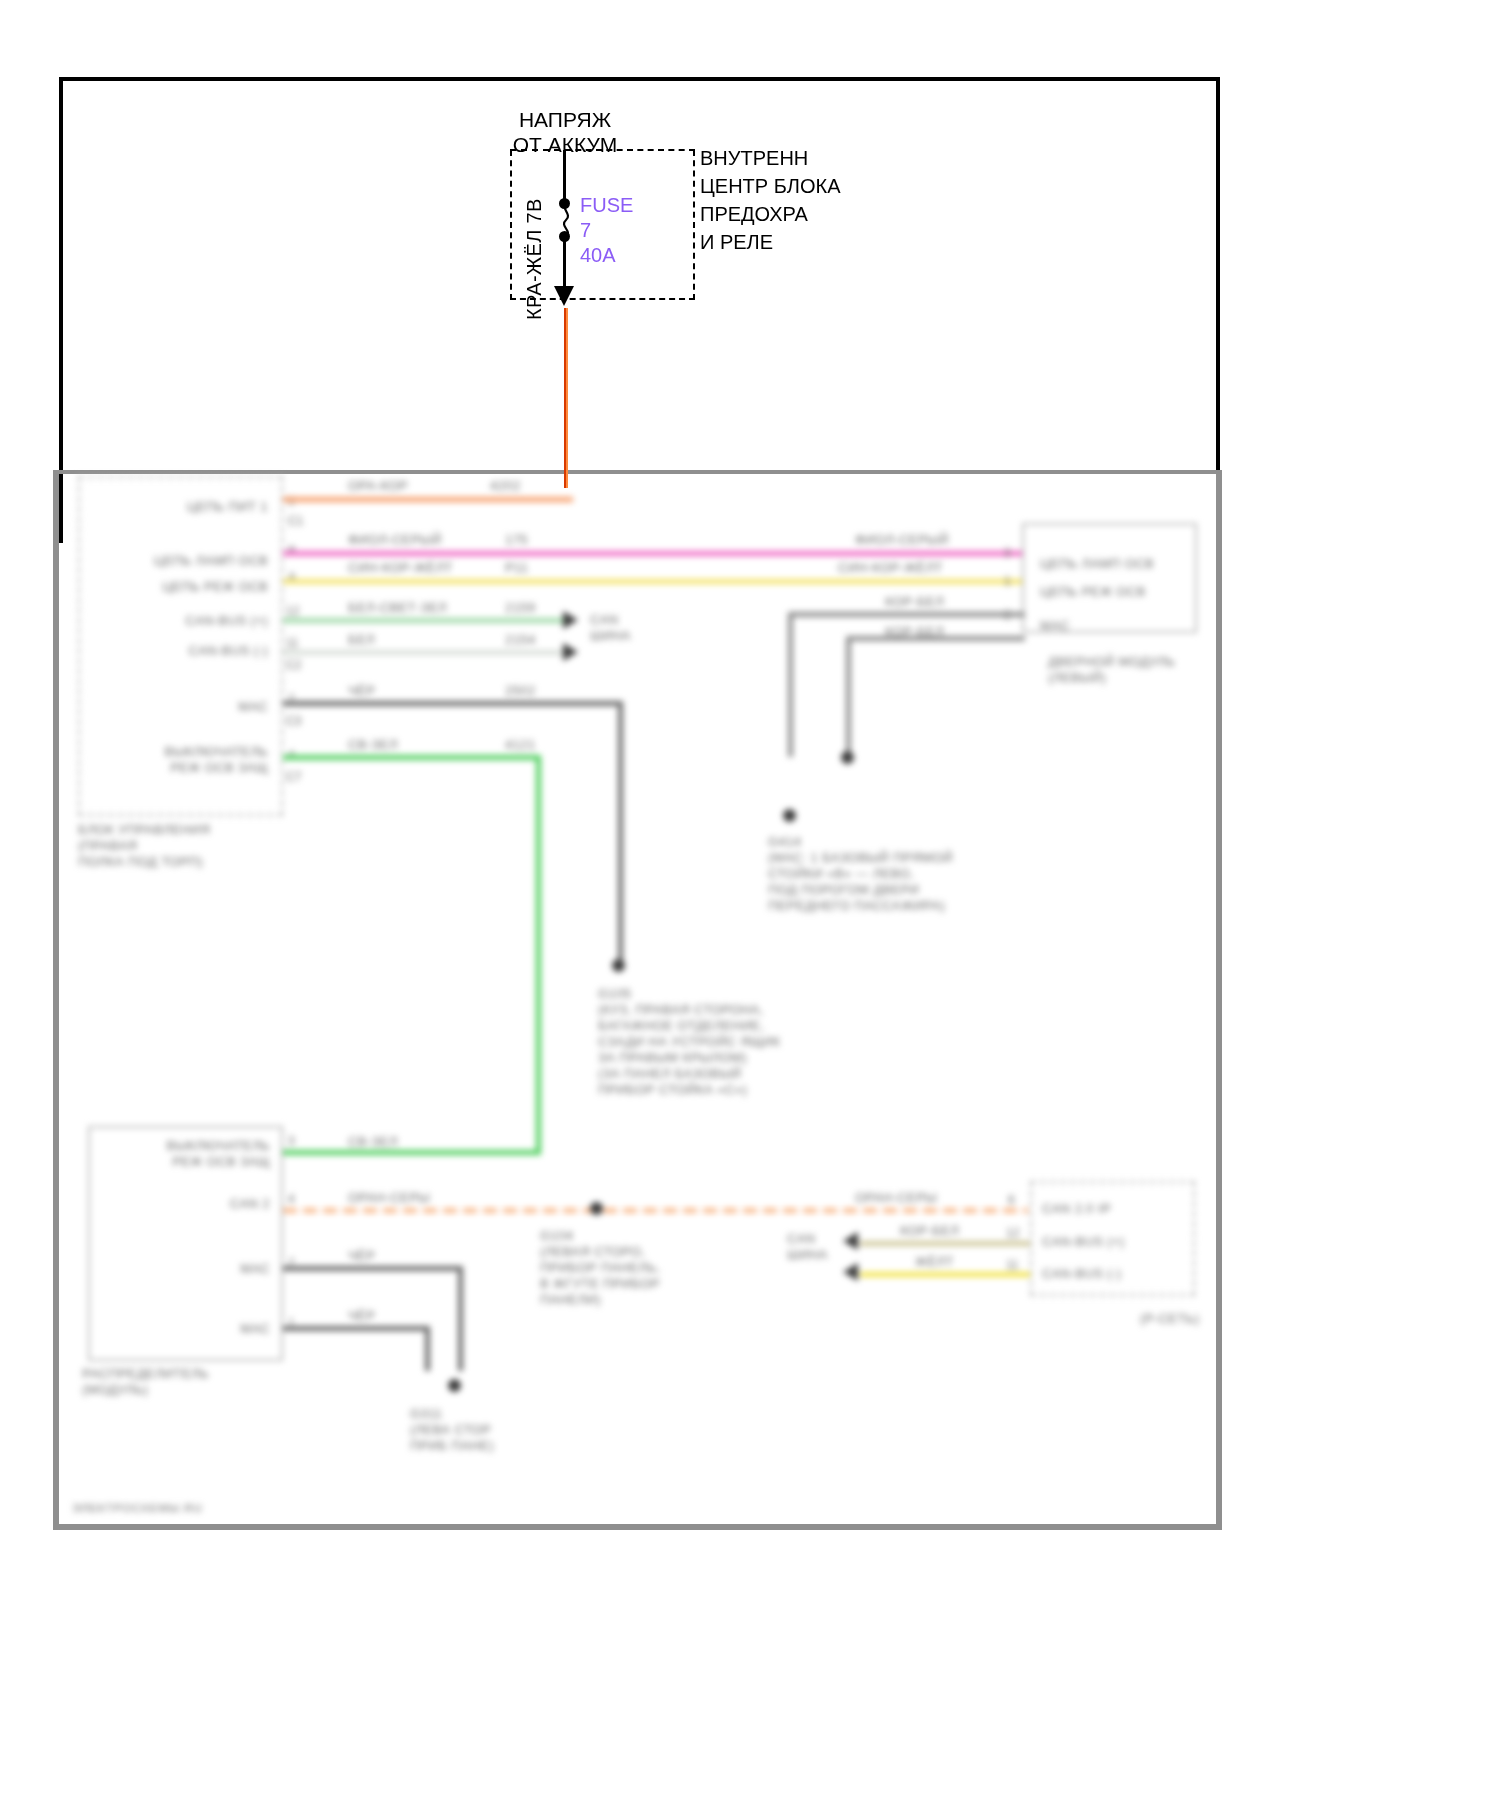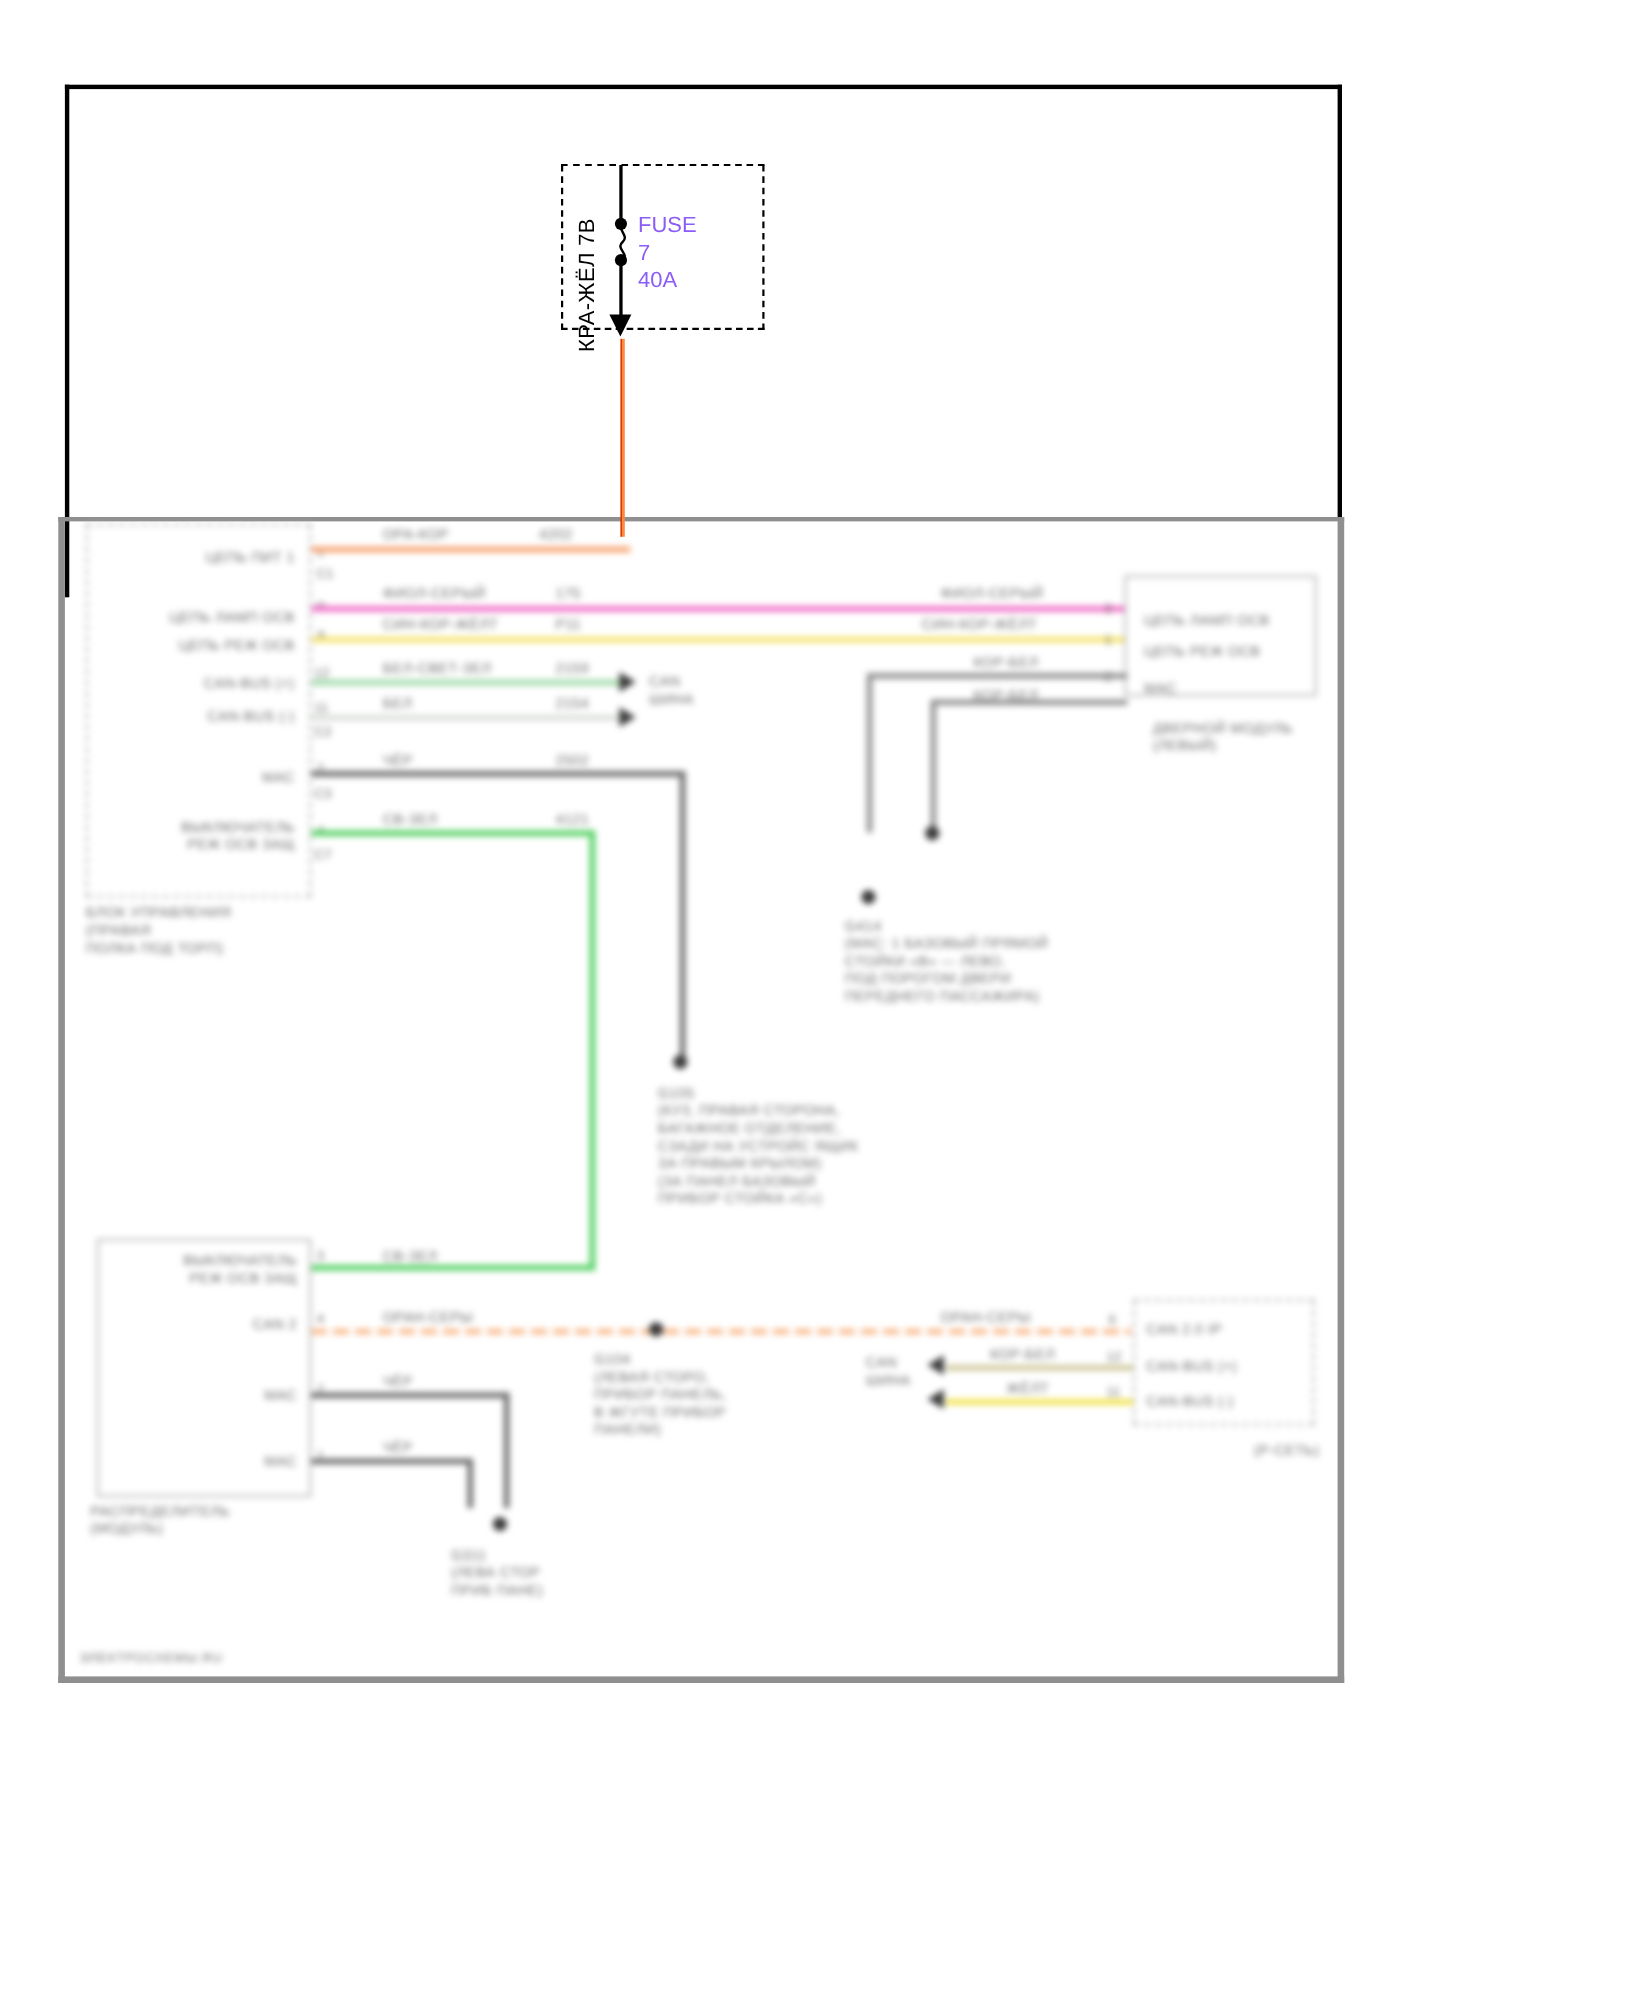--- a/index.html
+++ b/index.html
@@ -233,25 +233,31 @@
 <div id="page">
 
   <div class="frame-top"></div>
   <div class="frame-left-black"></div>
   <div class="frame-right-black"></div>
   <div class="frame-mid-gray"></div>
   <div class="frame-left-gray"></div>
   <div class="frame-right-gray"></div>
   <div class="frame-bottom-gray"></div>
 
+  <div class="batt-label">НАПРЯЖ
+ОТ АККУМ</div>
 
   <div class="fuse-box-top-l"></div>
   <div class="fuse-box-top-r"></div>
   <div class="fuse-box"></div>
 
+  <div class="box-label">ВНУТРЕНН
+ЦЕНТР БЛОКА
+ПРЕДОХРА
+И РЕЛЕ</div>
 
   <div class="batt-stem"></div>
   <div class="fuse-dot top"></div>
   <div class="fuse-dot bot"></div>
   <svg class="fuse-squig" viewBox="0 0 16 38">
     <path d="M8 1 C 1 8, 15 14, 8 20 C 1 26, 15 31, 8 37" stroke="#000" stroke-width="2.2" fill="none"></path>
   </svg>
   <div class="fuse-lower-stem"></div>
   <div class="fuse-arrow"></div>
   <div class="fuse-text">FUSE

